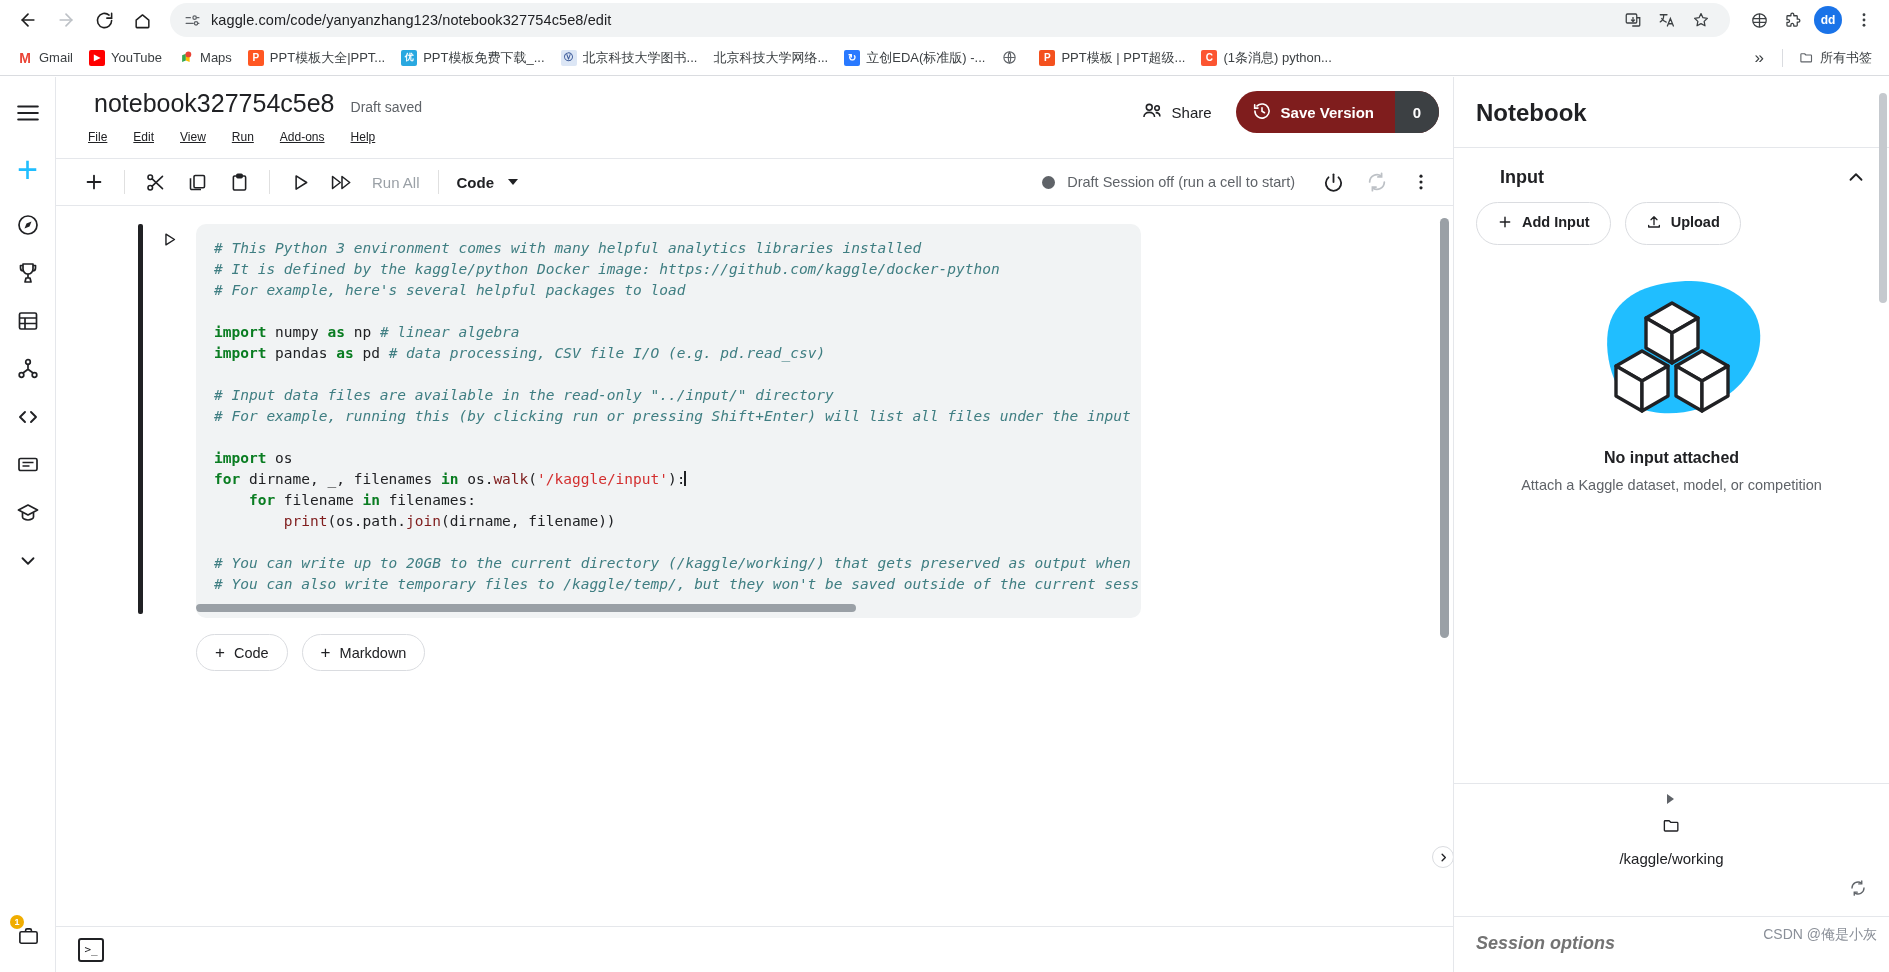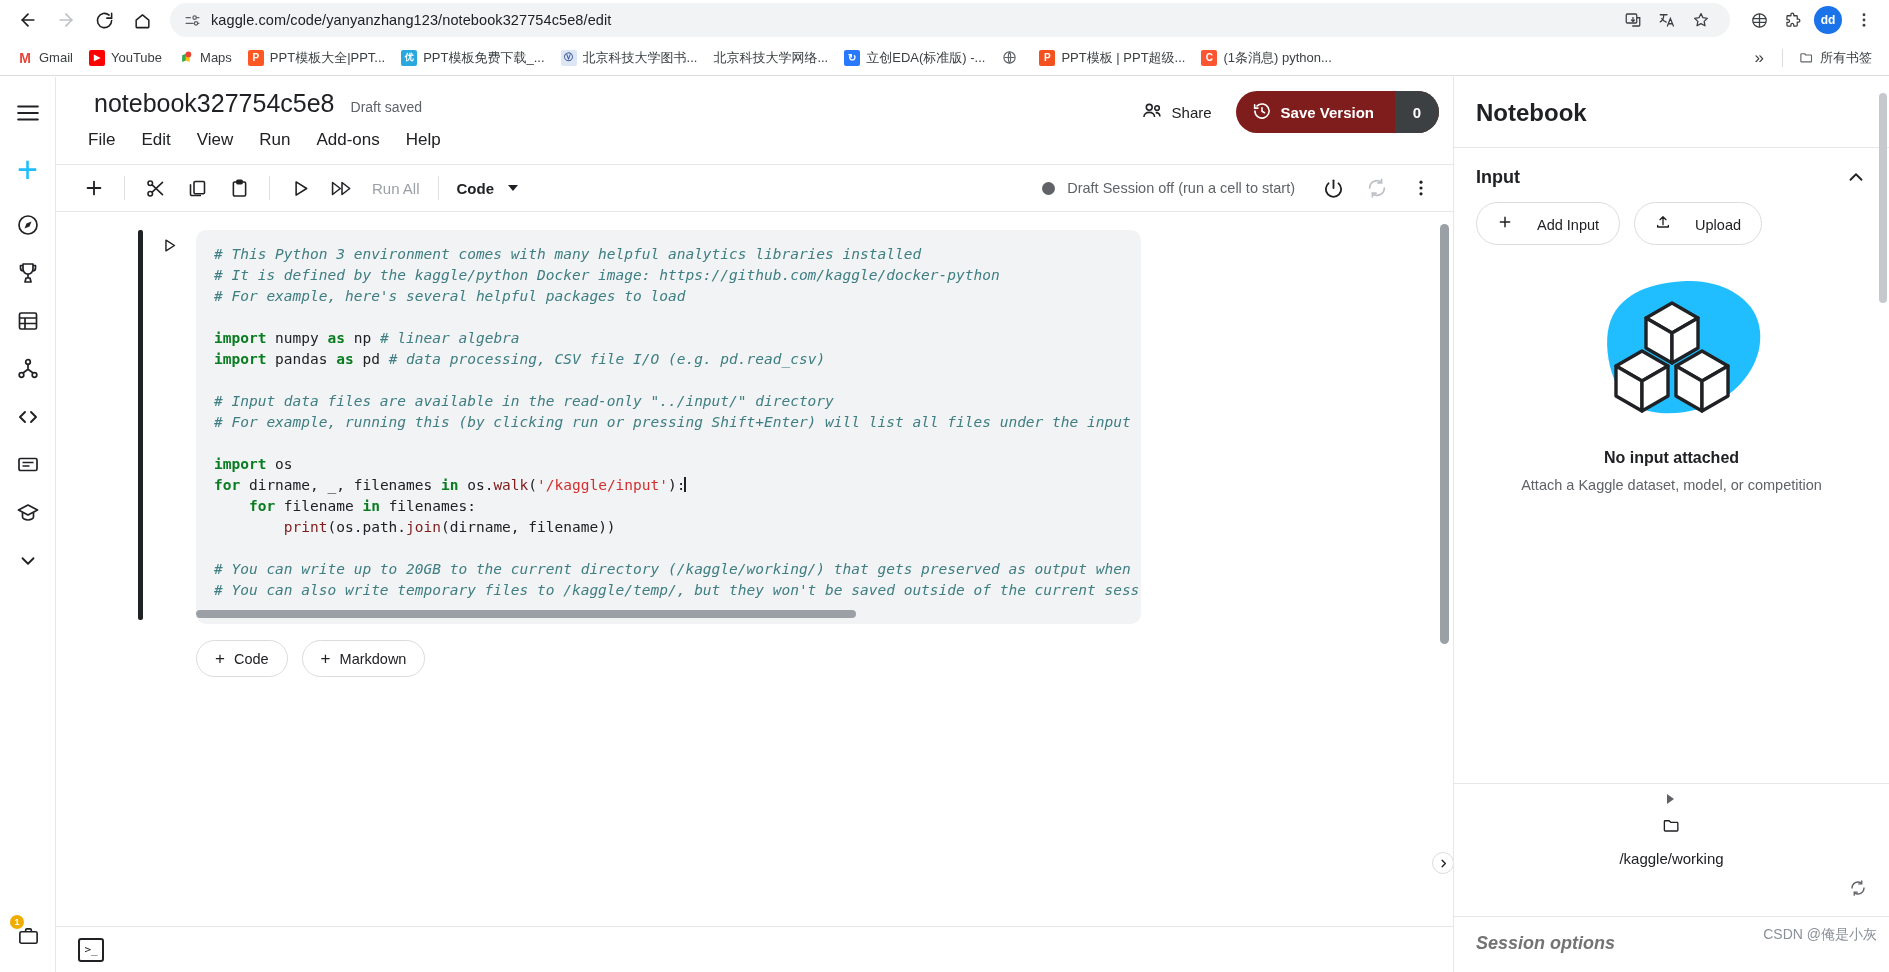--- a/index.html
+++ b/index.html
@@ -95,21 +95,21 @@
 
   
   .main { flex: 1 1 auto; display: flex; flex-direction: column; min-width: 0; position: relative; }
 
   .nb-header { padding: 12px 0 0 22px; background: #fff; }
   .nb-title-row { display: flex; align-items: baseline; gap: 16px; margin-left: 16px; }
   .nb-title { font-size: 25px; color: #202124; font-weight: 400; }
   .nb-saved { font-size: 14px; color: #5f6368; }
   .nb-menu { display: flex; gap: 6px; margin-top: 8px; }
   .nb-menu-item {
-    font-size: 17px; color: #202124; padding: 4px 10px; border-radius: 4px;
+    font-size: 12px; color: #202124; padding: 4px 10px; border-radius: 4px; text-decoration: underline;
   }
 
   .header-right {
     position: absolute; top: 14px; right: 14px; display: flex;
     align-items: center; gap: 14px;
   }
   .share-btn {
     display: flex; align-items: center; gap: 9px; font-size: 15px;
     color: #202124; padding: 7px 10px; border-radius: 6px; font-weight: 500;
   }
@@ -218,28 +218,29 @@
     width: 436px; flex: 0 0 436px; border-left: 1px solid #e5e7eb;
     background: #fff; display: flex; flex-direction: column; position: relative;
   }
   .sb-title { font-size: 24px; font-weight: bold; color: #202124; padding: 22px 0 20px 22px; }
   .sb-section {
     border-top: 1px solid #e5e7eb; padding: 0 22px;
   }
   .sb-sec-head {
     display: flex; align-items: center; justify-content: space-between;
     padding: 18px 0 14px 0;
+    margin-left: 24px;
   }
   .sb-sec-title { font-size: 18px; font-weight: bold; color: #202124; }
   .chev { color: #202124; display: flex; }
   .sb-btn-row { display: flex; gap: 14px; padding-bottom: 16px; }
   .sb-btn {
-    display: flex; align-items: flex-end; gap: 24px; border: 1px solid #dadce0;
+    display: flex; align-items: flex-start; gap: 9px; border: 1px solid #dadce0;
     border-radius: 22px; padding: 11px 20px; font-size: 14.5px;
-    font-weight: normal; color: #202124; background: #fff;
+    font-weight: bold; color: #202124; background: #fff;
   }
   .empty-state { text-align: center; padding: 18px 0 34px; }
   .cube-art { display: flex; justify-content: center; margin-bottom: 22px; }
   .es-title { font-size: 16px; font-weight: bold; color: #202124; margin-bottom: 10px; }
   .es-sub { font-size: 14.5px; color: #5f6368; }
   .sb-spacer { flex: 1 1 auto; }
   .file-row {
     display: flex; align-items: center; gap: 12px; padding: 10px 0 16px 0;
     font-size: 15px; color: #202124; flex-direction: column;
   }

